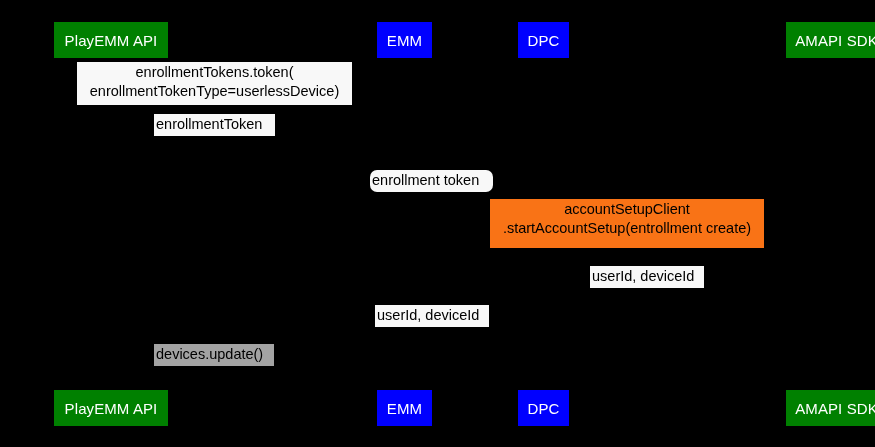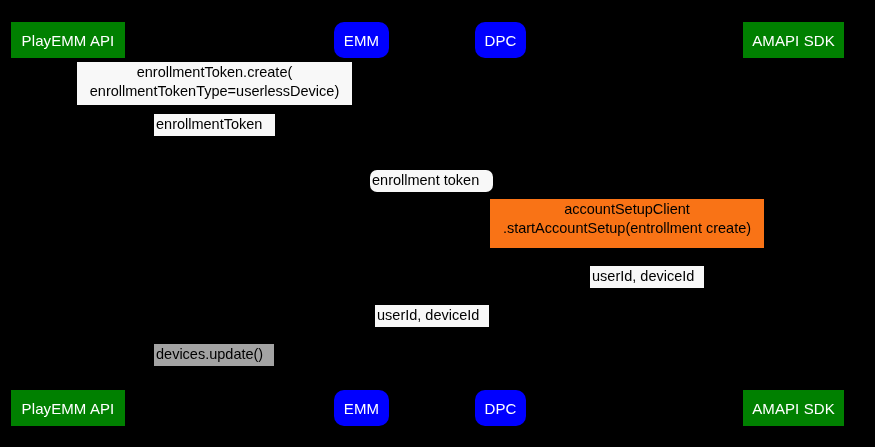--- a/index.html
+++ b/index.html
@@ -23,23 +23,24 @@
     box-sizing: border-box;
     display: flex;
     align-items: center;
     justify-content: center;
     color: #ffffff;
     font-size: 15px;
     line-height: 1;
     letter-spacing: 0.1px;
     white-space: nowrap;
     user-select: none;
+    margin-left: 43px;
   }
   .participant.green { background: #008000; }
-  .participant.blue  { background: #0000ff; border-radius: 10px; }
+  .participant.blue  { background: #0000ff; }
 
   .msg-label {
     position: absolute;
     box-sizing: border-box;
     background: #f8f8f8;
     color: #000000;
     font-size: 14.5px;
     line-height: 19px;
     padding: 1px 2px 2px 2px;
     white-space: pre;
@@ -54,20 +55,20 @@
 
 <div id="diagram">
     <div class="participant green" style="left: 11px; top: 22px; width: 114px; height: 36px; background: rgb(0, 128, 0); color: rgb(255, 255, 255);">PlayEMM API</div>
     <div class="participant green" style="left: 11px; top: 390px; width: 114px; height: 36px; background: rgb(0, 128, 0); color: rgb(255, 255, 255);">PlayEMM API</div>
     <div class="participant blue" style="left: 334px; top: 22px; width: 55px; height: 36px; background: rgb(0, 0, 255); color: rgb(255, 255, 255);">EMM</div>
     <div class="participant blue" style="left: 334px; top: 390px; width: 55px; height: 36px; background: rgb(0, 0, 255); color: rgb(255, 255, 255);">EMM</div>
     <div class="participant blue" style="left: 475px; top: 22px; width: 51px; height: 36px; background: rgb(0, 0, 255); color: rgb(255, 255, 255);">DPC</div>
     <div class="participant blue" style="left: 475px; top: 390px; width: 51px; height: 36px; background: rgb(0, 0, 255); color: rgb(255, 255, 255);">DPC</div>
     <div class="participant green" style="left: 743px; top: 22px; width: 101px; height: 36px; background: rgb(0, 128, 0); color: rgb(255, 255, 255);">AMAPI SDK</div>
     <div class="participant green" style="left: 743px; top: 390px; width: 101px; height: 36px; background: rgb(0, 128, 0); color: rgb(255, 255, 255);">AMAPI SDK</div>
-    <div class="msg-label" style="left: 77px; top: 62px; width: 275px; height: 43px; background: rgb(248, 248, 248); color: rgb(0, 0, 0);"><span class="line">enrollmentToken.create(</span><span class="line">enrollmentTokenType=userlessDevice)</span></div>
+    <div class="msg-label" style="left: 77px; top: 62px; width: 275px; height: 43px; background: rgb(248, 248, 248); color: rgb(0, 0, 0);"><span class="line">enrollmentTokens.token(</span><span class="line">enrollmentTokenType=userlessDevice)</span></div>
     <div class="msg-label left" style="left: 154px; top: 114px; width: 121px; height: 22px; background: rgb(248, 248, 248); color: rgb(0, 0, 0);"><span class="line">enrollmentToken</span></div>
     <div class="msg-label left" style="left: 370px; top: 170px; width: 123px; height: 22px; background: rgb(248, 248, 248); color: rgb(0, 0, 0); border-radius: 7px;"><span class="line">enrollment token</span></div>
     <div class="msg-label" style="left: 490px; top: 199px; width: 274px; height: 49px; background: #f97316; color: rgb(0, 0, 0);"><span class="line">accountSetupClient</span><span class="line">.startAccountSetup(entrollment create)</span></div>
     <div class="msg-label left" style="left: 590px; top: 266px; width: 114px; height: 22px; background: rgb(248, 248, 248); color: rgb(0, 0, 0);"><span class="line">userId, deviceId</span></div>
     <div class="msg-label left" style="left: 375px; top: 305px; width: 114px; height: 22px; background: rgb(248, 248, 248); color: rgb(0, 0, 0);"><span class="line">userId, deviceId</span></div>
     <div class="msg-label left" style="left: 154px; top: 344px; width: 120px; height: 22px; background: #a3a3a3; color: rgb(0, 0, 0);"><span class="line">devices.update()</span></div>
   </div>
 
 </body></html>

